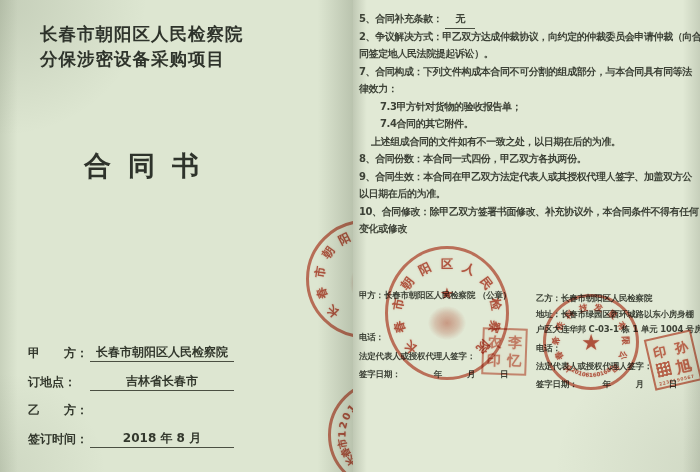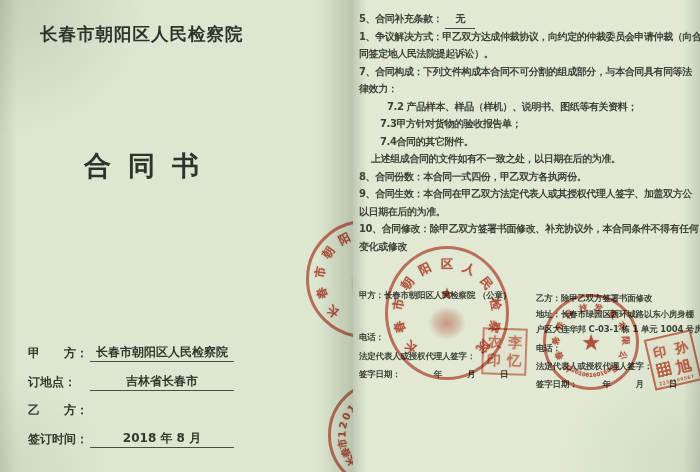--- a/index.html
+++ b/index.html
@@ -58,20 +58,21 @@
            font-weight:700;white-space:nowrap;}
 </style>
 </head>
 <body>
 
 <div id="shot">
 
   <div class="page" id="page-left">
     <div class="lp-title">
       <div>长春市朝阳区人民检察院</div>
+      <div>分保涉密设备采购项目</div>
     </div>
     <div class="doc-title">合同书</div>
 
     <div class="fields">
       <div class="frow">
         <span class="lab">甲　　方：</span>
         <span class="fval">长春市朝阳区人民检察院</span>
       </div>
       <div class="frow">
         <span class="lab">订地点：</span>
@@ -106,44 +107,43 @@
         <span style="position: absolute; left: 50%; top: 50%; transform: translate(-50%, -50%) rotate(-50deg) translateY(-41px);">1</span>
       </div>
   </div>
 
   <div class="page" id="page-right">
     <div class="rp-body">
       <div class="ln">
         <span>5、合同补充条款：</span>
         <span class="uv">无</span>
       </div>
-      <div class="ln">1、争议解决方式：甲乙双方达成仲裁协议，向约定的仲裁委员会申请仲裁（向合</div>
+      <div class="ln">2、争议解决方式：甲乙双方达成仲裁协议，向约定的仲裁委员会申请仲裁（向合</div>
       <div class="ln">同签定地人民法院提起诉讼）。</div>
       <div class="ln">7、合同构成：下列文件构成本合同不可分割的组成部分，与本合同具有同等法</div>
       <div class="ln">律效力：</div>
-      <div class="ln i1">7.2 产品样本、样品（样机）、说明书、图纸等有关资料；</div>
       <div class="ln i2">7.3甲方针对货物的验收报告单；</div>
       <div class="ln i2">7.4合同的其它附件。</div>
       <div class="ln i3">上述组成合同的文件如有不一致之处，以日期在后的为准。</div>
       <div class="ln">8、合同份数：本合同一式四份，甲乙双方各执两份。</div>
       <div class="ln">9、合同生效：本合同在甲乙双方法定代表人或其授权代理人签字、加盖双方公</div>
       <div class="ln">以日期在后的为准。</div>
       <div class="ln">10、合同修改：除甲乙双方签署书面修改、补充协议外，本合同条件不得有任何</div>
       <div class="ln">变化或修改</div>
     </div>
 
     <div class="sig" style="left:6px;top:0;width:172px;height:348px;">
       <div class="sigrow" style="top:290px;">甲方：长春市朝阳区人民检察院 （公章）</div>
       <div class="sigrow" style="top:332px;">电话：</div>
       <div class="sigrow" style="top:351px;">法定代表人或授权代理人签字：</div>
       <div class="sigrow" style="top:369px;">签字日期：　　　　年　　　月　　　日</div>
     </div>
 
     <div class="sig" style="left:183px;top:0;width:164px;height:472px;">
-      <div class="sigrow" style="top:293px;">乙方：除甲乙双方签署书面修改</div>
+      <div class="sigrow" style="top:293px;">乙方：长春市朝阳区人民检察院</div>
       <div class="sigrow" style="top:309px;">地址：长春市绿园区西环城路以东小房身棚</div>
       <div class="sigrow" style="top:324px;">户区大连华邦 C-03-1 栋 1 单元 1004 号房</div>
       <div class="sigrow" style="top:343px;">电话：</div>
       <div class="sigrow" style="top:361px;">法定代表人或授权代理人签字：</div>
       <div class="sigrow" style="top:379px;">签字日期：　　　年　　　月　　　日</div>
     </div>
 
     <div class="seal round" style="left:32px;top:246px;width:118px;height:128px;font-size:12px;">
       <span class="star" style="top:34%;font-size:16px;">★</span>
       <div class="emblem" style="width:38px;height:34px;top:58%;"></div>

